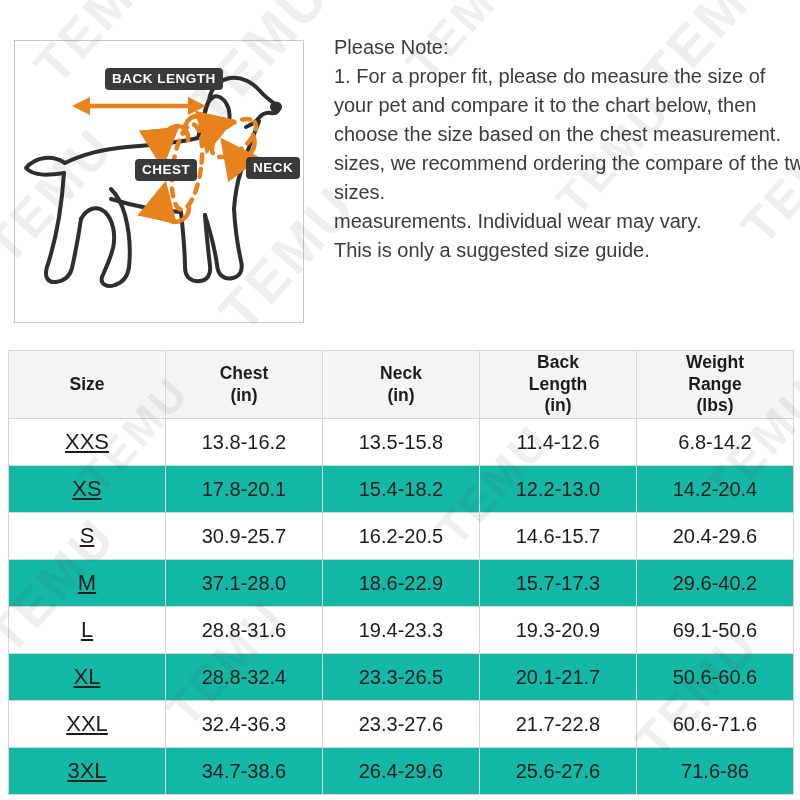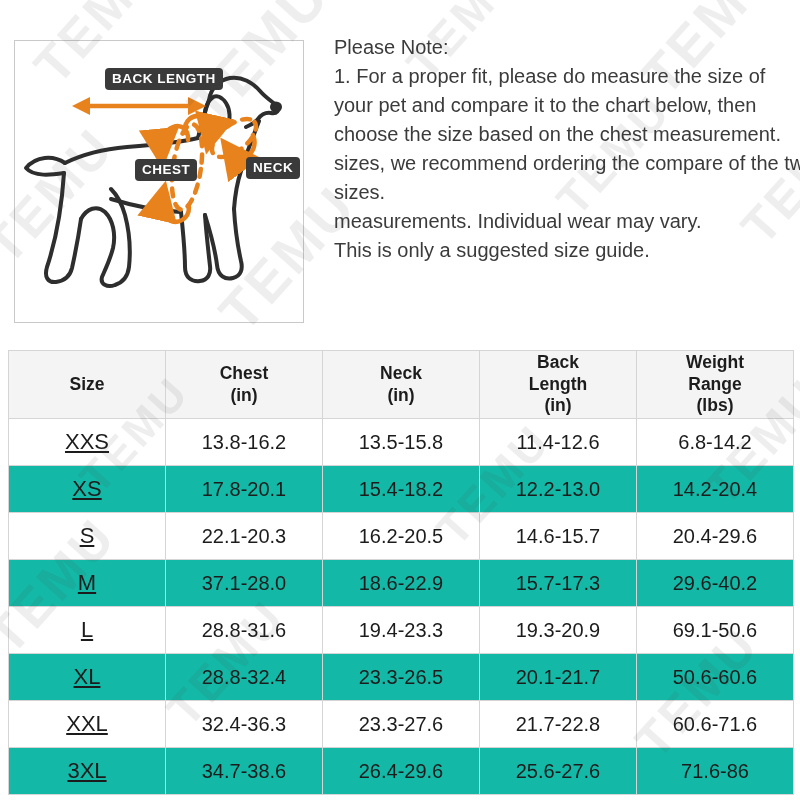--- a/index.html
+++ b/index.html
@@ -146,21 +146,21 @@
     </tr>
     <tr class="alt">
       <td class="size-col">XS</td>
       <td>17.8-20.1</td>
       <td>15.4-18.2</td>
       <td>12.2-13.0</td>
       <td>14.2-20.4</td>
     </tr>
     <tr>
       <td class="size-col">S</td>
-      <td>22.1-20.3</td>
+      <td>30.9-25.7</td>
       <td>16.2-20.5</td>
       <td>14.6-15.7</td>
       <td>20.4-29.6</td>
     </tr>
     <tr class="alt">
       <td class="size-col">M</td>
       <td>37.1-28.0</td>
       <td>18.6-22.9</td>
       <td>15.7-17.3</td>
       <td>29.6-40.2</td>

